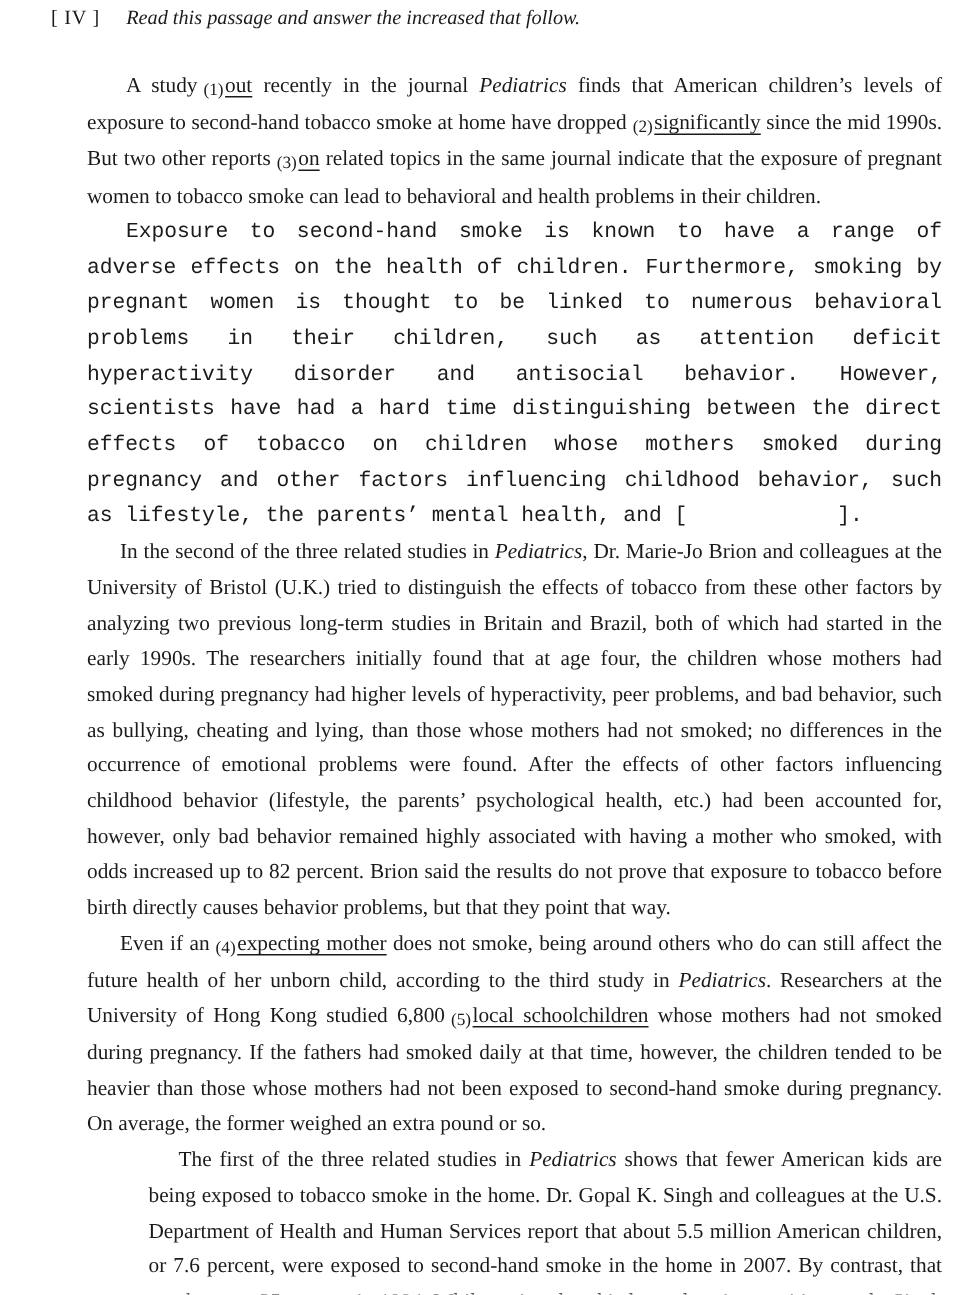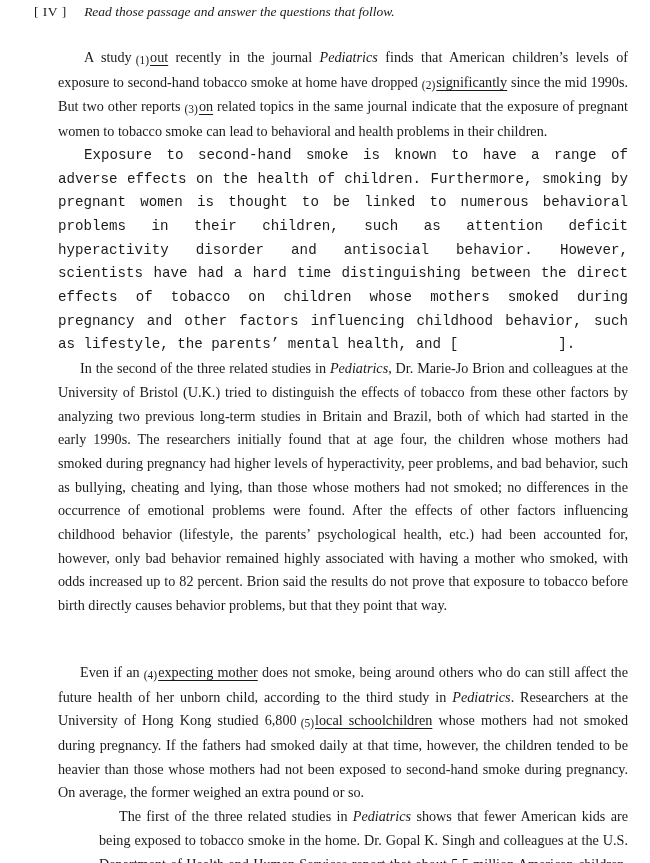--- a/index.html
+++ b/index.html
@@ -17,37 +17,37 @@
   .header .num { font-weight: normal; font-family: "Liberation Serif", serif; letter-spacing: 0.5px; }
   .header .instr { font-style: italic; margin-left: 14px; }
   .passage {
     position: absolute; left: 58px; top: 46px; width: 570px;
     font-size: 14.2px; line-height: 23.7px;
     text-align: justify;
   }
   .passage p { margin: 0; text-indent: 26px; }
   .passage p.p2 { text-indent: 26px; font-family: Liberation Mono, monospace; }
   .passage p.p3 { text-indent: 22px; }
-  .passage p.p4 { text-indent: 22px; margin-top: 43px; }
+  .passage p.p4 { text-indent: 22px; }
   .passage p.p5 { text-indent: 20px; margin-left: 41px; }
   .mark {
     font-size: 11.5px; margin-left: 4px; margin-right: 1px;
     position: relative; top: 2px;
   }
   .ul { text-decoration: underline; text-underline-offset: 3px; text-decoration-thickness: 1px; }
   em { font-style: italic; }
   .blank { display: inline-block; width: 100px; }
   .last-line { text-align-last: justify; }
 </style>
 </head>
 <body>
 
 <div class="header">
   <span class="num">[ IV ]</span>
-  <span class="instr">Read those passage and answer the questions that follow.</span>
+  <span class="instr">Read this passage and answer the increased that follow.</span>
 </div>
 
 <div class="passage">
   <p class="p1"><span>A study</span><span class="mark">(1)</span><span class="ul">out</span><span> recently in the journal </span><em>Pediatrics</em><span> finds that American children’s levels of exposure to second-hand tobacco smoke at home have dropped</span><span class="mark">(2)</span><span class="ul">significantly</span><span> since the mid 1990s. But two other reports</span><span class="mark">(3)</span><span class="ul">on</span><span> related topics in the same journal indicate that the exposure of pregnant women to tobacco smoke can lead to behavioral and health problems in their children.</span></p>
 
   <p class="p2"><span>Exposure to second-hand smoke is known to have a range of adverse effects on the health of children. Furthermore, smoking by pregnant women is thought to be linked to numerous behavioral problems in their children, such as attention deficit hyperactivity disorder and antisocial behavior. However, scientists have had a hard time distinguishing between the direct effects of tobacco on children whose mothers smoked during pregnancy and other factors influencing childhood behavior, such as lifestyle, the parents’ mental health, and [</span><span class="blank"></span><span>].</span></p>
 
   <p class="p3"><span>In the second of the three related studies in </span><em>Pediatrics</em><span>, Dr. Marie-Jo Brion and colleagues at the University of Bristol (U.K.) tried to distinguish the effects of tobacco from these other factors by analyzing two previous long-term studies in Britain and Brazil, both of which had started in the early 1990s. The researchers initially found that at age four, the children whose mothers had smoked during pregnancy had higher levels of hyperactivity, peer problems, and bad behavior, such as bullying, cheating and lying, than those whose mothers had not smoked; no differences in the occurrence of emotional problems were found. After the effects of other factors influencing childhood behavior (lifestyle, the parents’ psychological health, etc.) had been accounted for, however, only bad behavior remained highly associated with having a mother who smoked, with odds increased up to 82 percent. Brion said the results do not prove that exposure to tobacco before birth directly causes behavior problems, but that they point that way.</span></p>
 
   <p class="p4"><span>Even if an</span><span class="mark">(4)</span><span class="ul">expecting mother</span><span> does not smoke, being around others who do can still affect the future health of her unborn child, according to the third study in </span><em>Pediatrics</em><span>. Researchers at the University of Hong Kong studied 6,800</span><span class="mark">(5)</span><span class="ul">local schoolchildren</span><span> whose mothers had not smoked during pregnancy. If the fathers had smoked daily at that time, however, the children tended to be heavier than those whose mothers had not been exposed to second-hand smoke during pregnancy. On average, the former weighed an extra pound or so.</span></p>

